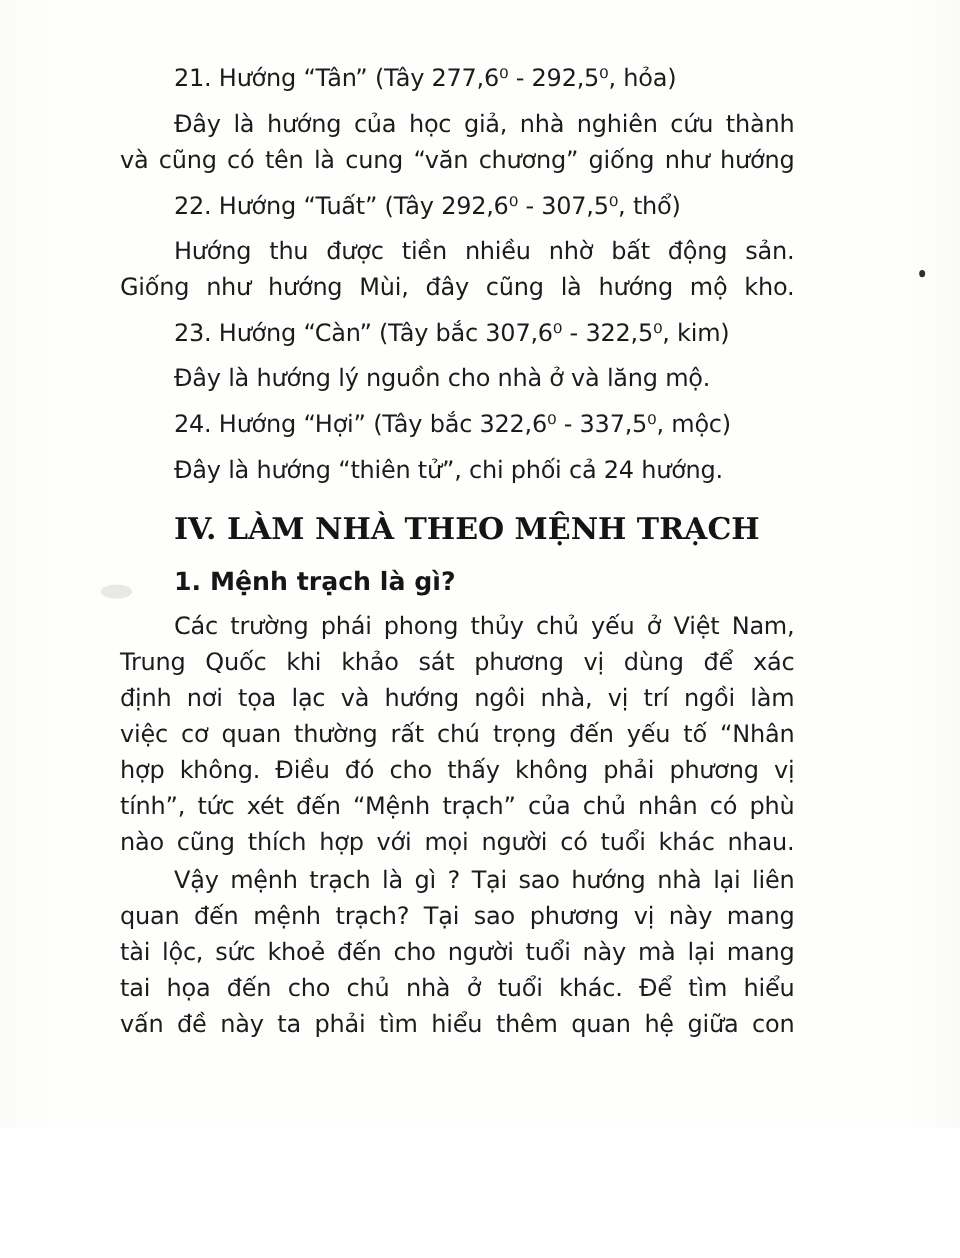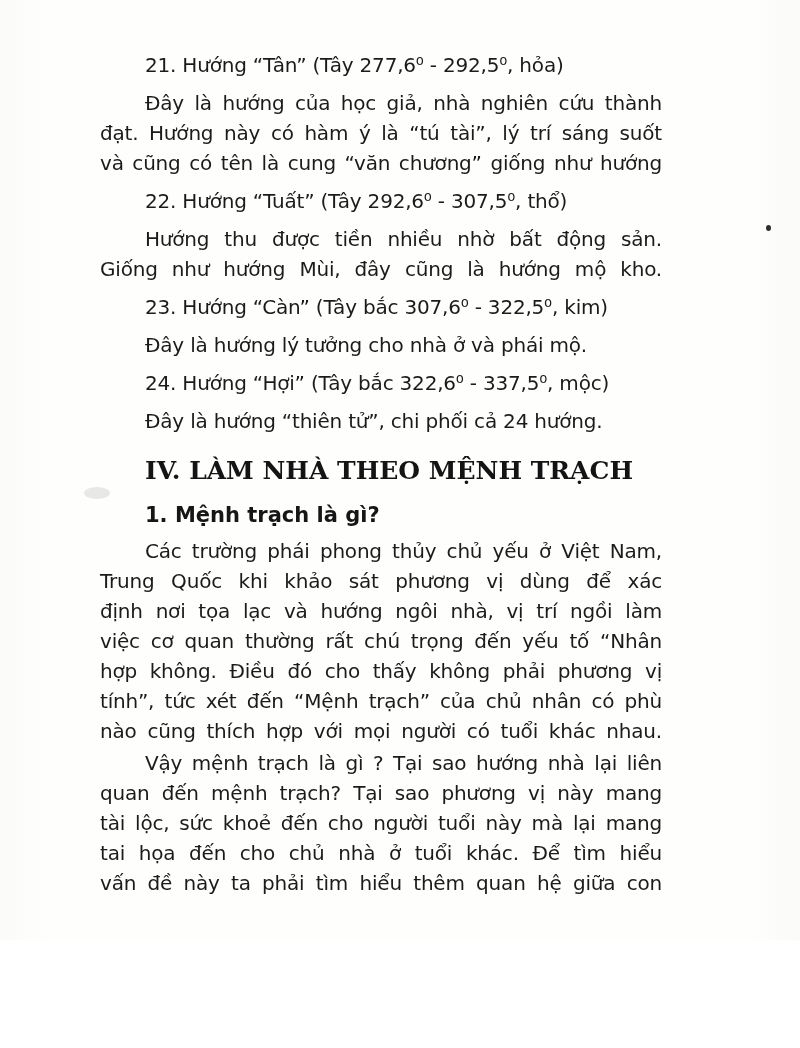--- a/index.html
+++ b/index.html
@@ -55,35 +55,34 @@
 <body>
 
 <div class="page">
 
   <div class="text-column">
 
     <div class="line indent mb8">21. Hướng “Tân” (Tây 277,6⁰ - 292,5⁰, hỏa)</div>
 
     <div class="mb8">
       <div class="line fill indent">Đây là hướng của học giả, nhà nghiên cứu thành</div>
-      <div class="line fill">đạt. Hướng này có hàm ý là “tú tài”, lý trí sáng suốt</div>
       <div class="line fill">và cũng có tên là cung “văn chương” giống như hướng</div>
     </div>
 
     <div class="line indent mb8">22. Hướng “Tuất” (Tây 292,6⁰ - 307,5⁰, thổ)</div>
 
     <div class="mb8">
       <div class="line fill indent">Hướng thu được tiền nhiều nhờ bất động sản.</div>
       <div class="line fill">Giống như hướng Mùi, đây cũng là hướng mộ kho.</div>
     </div>
 
     <div class="line indent mb8">23. Hướng “Càn” (Tây bắc 307,6⁰ - 322,5⁰, kim)</div>
 
     <div class="mb8">
-      <div class="line indent">Đây là hướng lý tưởng cho nhà ở và phái mộ.</div>
+      <div class="line indent">Đây là hướng lý nguồn cho nhà ở và lăng mộ.</div>
     </div>
 
     <div class="line indent mb8">24. Hướng “Hợi” (Tây bắc 322,6⁰ - 337,5⁰, mộc)</div>
 
     <div class="mb18">
       <div class="line indent">Đây là hướng “thiên tử”, chi phối cả 24 hướng.</div>
     </div>
 
     <h2 class="section-heading">IV. LÀM NHÀ THEO MỆNH TRẠCH</h2>
 

